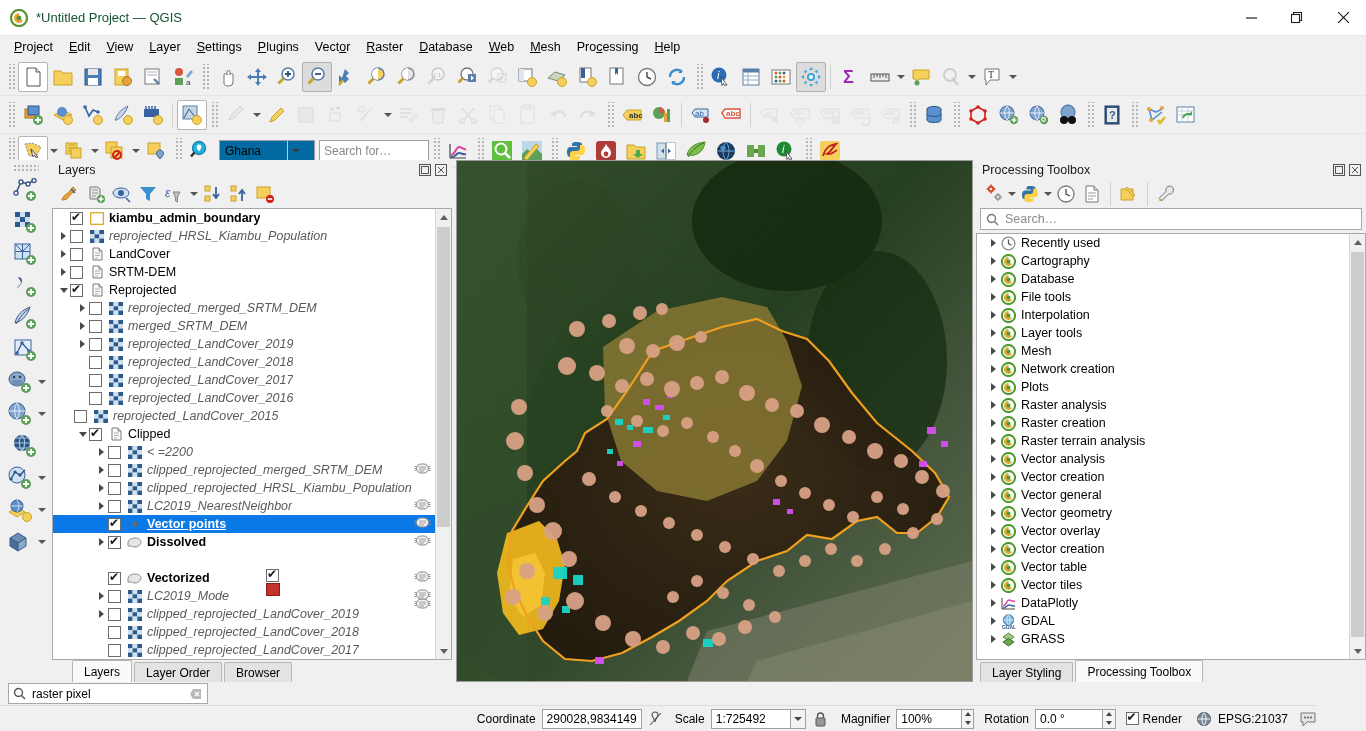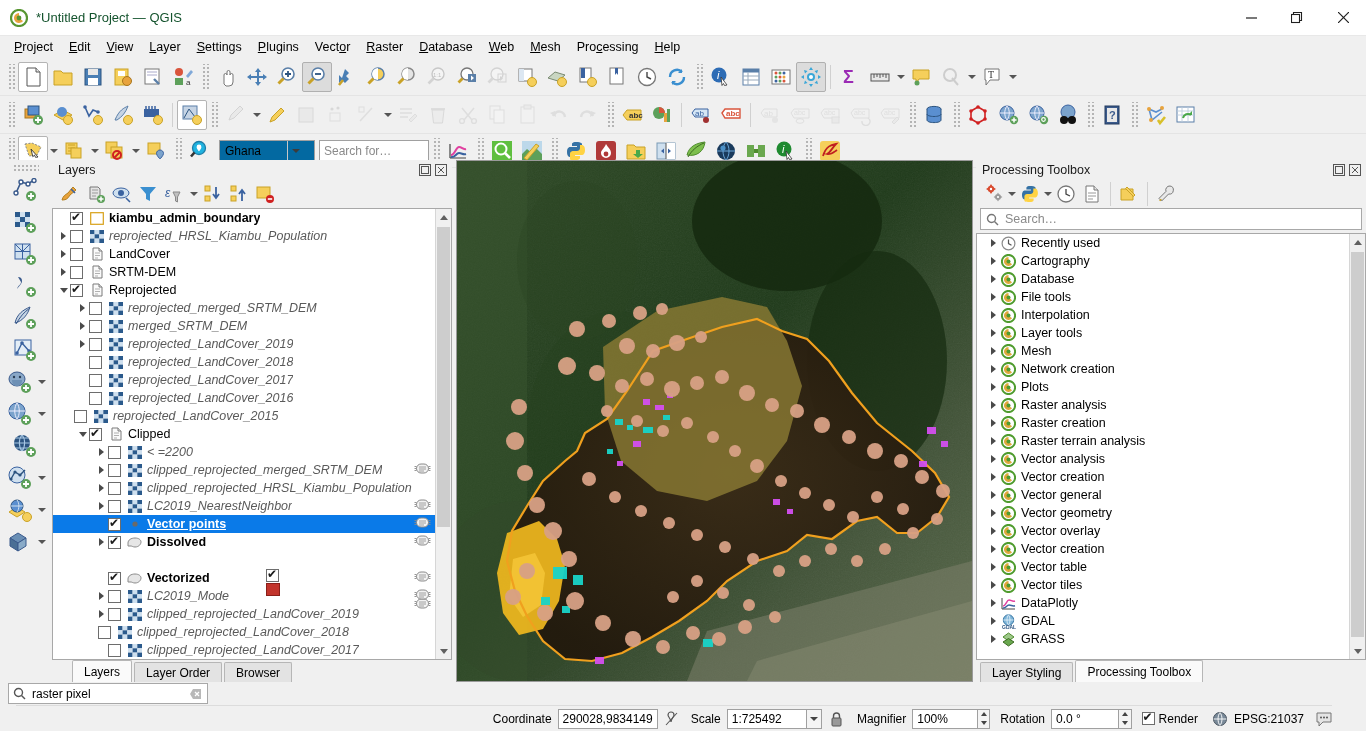--- a/index.html
+++ b/index.html
@@ -191,21 +191,21 @@
   }
   .proc-tree { flex: 1; background: #fff; border: 1px solid #a8a8a8; position: relative;
                overflow: hidden; font-size: 12.5px; }
   .proc-scroll { position: absolute; inset: 0 16px 0 0; }
   .prow { display: flex; align-items: center; height: 18px; padding-left: 10px; }
   .qicon { width: 16px; height: 15px; margin-right: 5px; flex: none;
            display: flex; align-items: center; justify-content: center; }
 
   
   .statusbar {
-    position: absolute; left: 16px; bottom: 0; width: 1316px; height: 26px;
+    position: absolute; left: 0; bottom: 0; width: 1316px; height: 26px;
     background: #f0f0f0; display: flex; align-items: center; font-size: 12px;
     border-top: 1px solid #dcdcdc;
   }
   .sb-label { margin: 0 6px; white-space: nowrap; }
   .sb-field {
     height: 20px; border: 1px solid #a0a0a0; background: #fff; display: flex;
     align-items: center; padding: 0 4px; font-size: 12px; white-space: nowrap;
   }
   .spin { width: 14px; height: 20px; border: 1px solid #a0a0a0; border-left: none;
           display: flex; flex-direction: column; background: #f4f4f4; }
@@ -1486,21 +1486,21 @@
                 <rect x="0" y="4.3" width="4.6" height="4.3" fill="#cfe0ef"></rect>
                 <rect x="4.6" y="4.3" width="4.7" height="4.3" fill="#2b5a8c"></rect>
                 <rect x="9.3" y="4.3" width="4.7" height="4.3" fill="#cfe0ef"></rect>
                 <rect x="0" y="8.6" width="4.6" height="4.4" fill="#2b5a8c"></rect>
                 <rect x="4.6" y="8.6" width="4.7" height="4.4" fill="#cfe0ef"></rect>
                 <rect x="9.3" y="8.6" width="4.7" height="4.4" fill="#2b5a8c"></rect>
               </svg>
             </span>
             <span class="lyr-name italic">clipped_reprojected_LandCover_2019</span>
           </div>
-          <div class="trow" style=" margin-left: 32px;">
+          <div class="trow" style="padding-left: 42px;">
             <span class="twist "></span>
             <span class="cbx"></span>
             <span class="lyr-icon">
               <svg width="14" height="13" viewBox="0 0 14 13">
                 <rect x="0" y="0" width="4.6" height="4.3" fill="#2b5a8c"></rect>
                 <rect x="4.6" y="0" width="4.7" height="4.3" fill="#cfe0ef"></rect>
                 <rect x="9.3" y="0" width="4.7" height="4.3" fill="#2b5a8c"></rect>
                 <rect x="0" y="4.3" width="4.6" height="4.3" fill="#cfe0ef"></rect>
                 <rect x="4.6" y="4.3" width="4.7" height="4.3" fill="#2b5a8c"></rect>
                 <rect x="9.3" y="4.3" width="4.7" height="4.3" fill="#cfe0ef"></rect>

